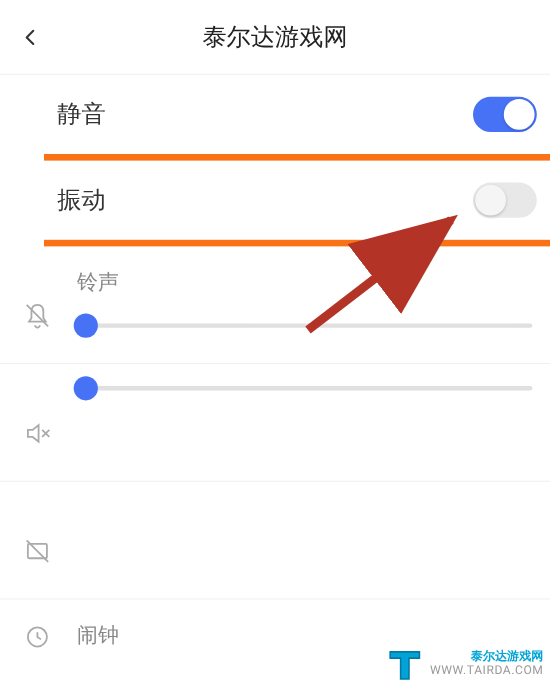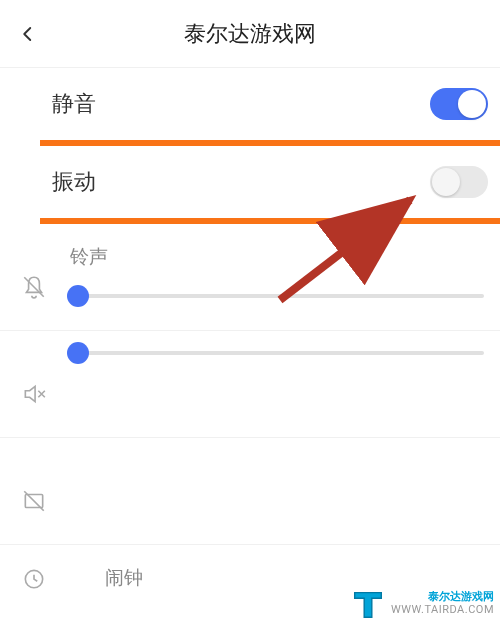--- a/index.html
+++ b/index.html
@@ -212,21 +212,21 @@
 
 <div class="slider-section">
   <div class="slider-icon">
     <svg width="26" height="26" viewBox="0 0 24 24" fill="none">
       <rect x="4" y="6" width="16" height="12" rx="1" stroke="#aaa" stroke-width="1.5" fill="none"></rect>
       <path d="M3 3 L21 21" stroke="#aaa" stroke-width="1.5"></path>
     </svg>
   </div>
 </div>
 
-<div class="slider-section" style="border-bottom:none;padding-bottom:10px;gap:35px;">
+<div class="slider-section" style="border-bottom:none;padding-bottom:10px;">
   <div class="slider-icon" style="margin-top:0;">
     <svg width="26" height="26" viewBox="0 0 24 24" fill="none">
       <circle cx="12" cy="13" r="8" stroke="#aaa" stroke-width="1.5" fill="none"></circle>
       <path d="M12 9 L12 13 L15 15" stroke="#aaa" stroke-width="1.5"></path>
     </svg>
   </div>
   <div class="slider-content">
     <div class="slider-label" style="margin-bottom:0;">闹钟</div>
   </div>
 </div>

